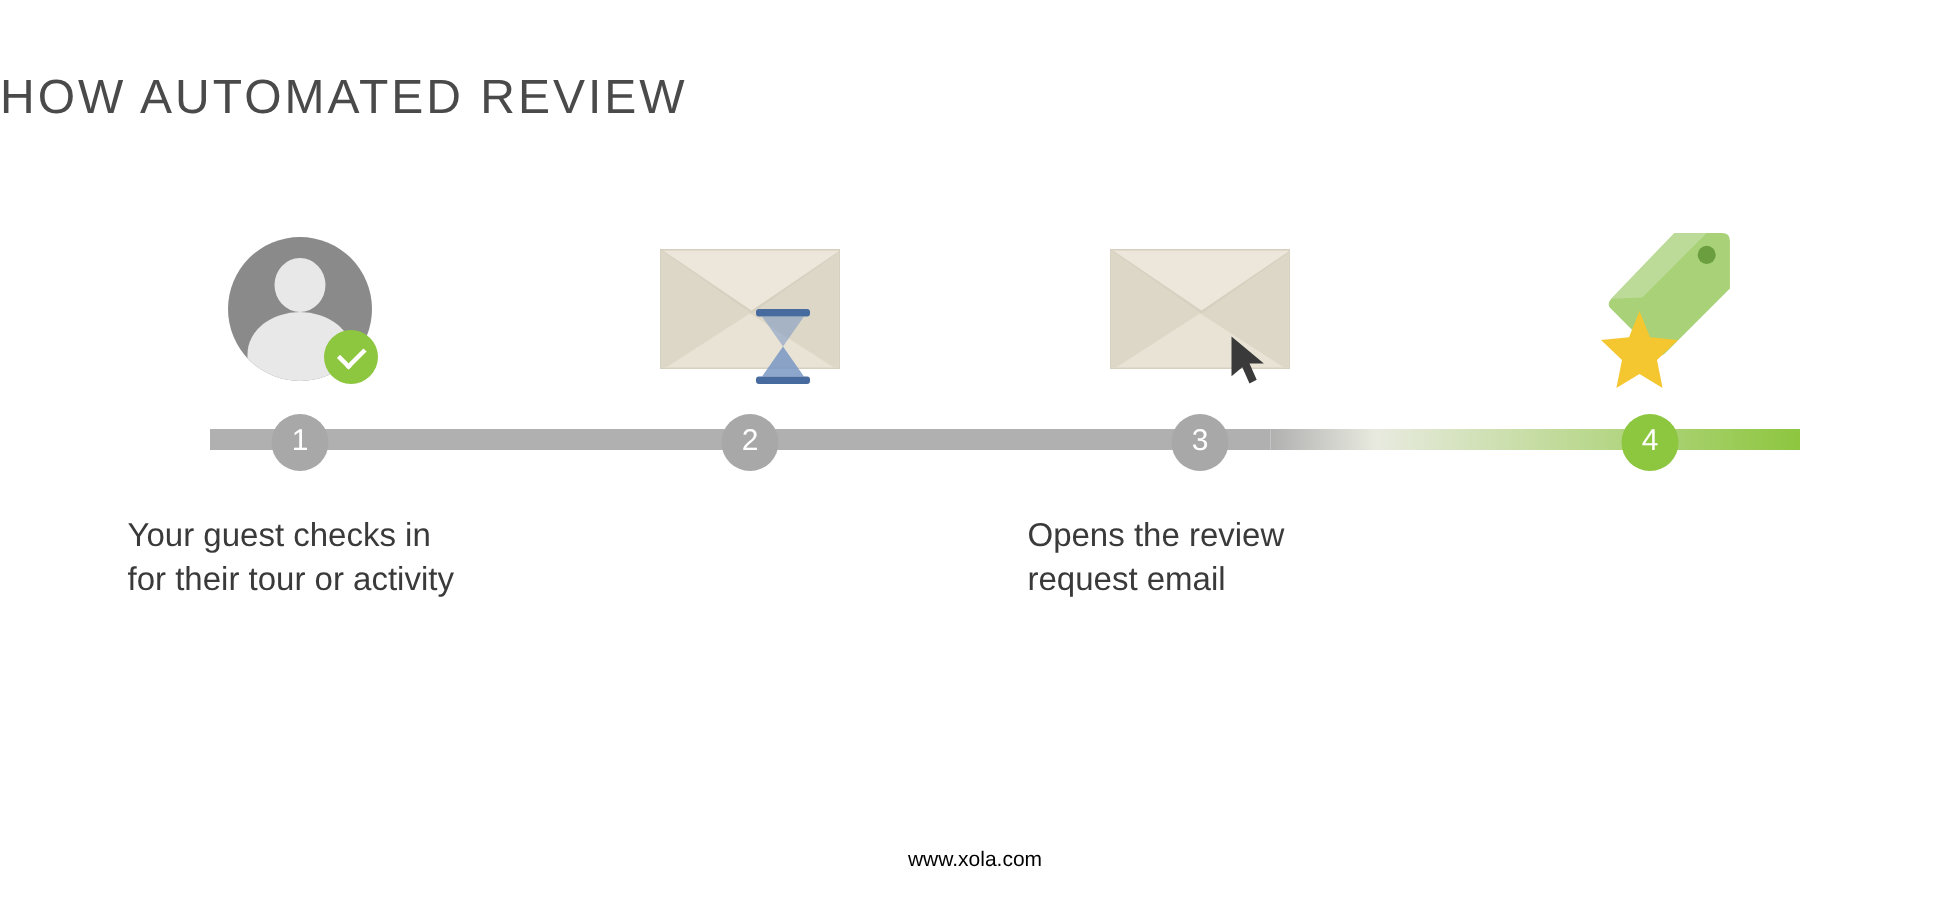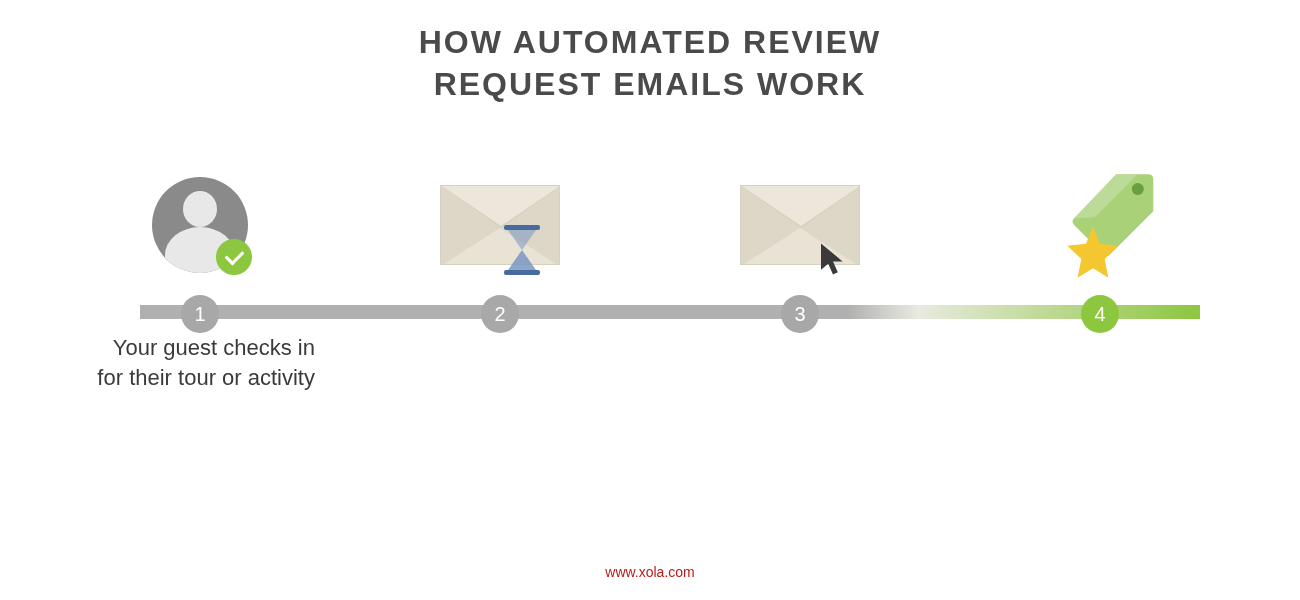--- a/index.html
+++ b/index.html
@@ -4,26 +4,26 @@
 <style>
   * { box-sizing: border-box; margin: 0; padding: 0; }
   body {
     width: 1300px;
     height: 600px;
     font-family: -apple-system, "Helvetica Neue", Arial, sans-serif;
     position: relative;
     background: #fff;
   }
   .title {
-    text-align: center;
+    text-align: left;
     font-size: 32px;
-    font-weight: 700;
+    font-weight: 400;
     letter-spacing: 2px;
     color: #4a4a4a;
-    padding-top: 22px;
+    padding-top: 44px;
     line-height: 1.3;
     text-transform: uppercase;
   }
   .timeline {
     position: relative;
     margin-top: 60px;
     height: 300px;
     padding: 0 70px;
   }
   .track {
@@ -71,34 +71,35 @@
     color: #fff;
     font-size: 20px;
     font-weight: 400;
     margin-top: 10px;
     position: relative;
     z-index: 2;
   }
   .node-gray { background: #a8a8a8; }
   .node-green { background: #8dc63f; }
   .desc {
-    text-align: right;
+    margin-top: 28px;
+    text-align: left;
     font-size: 22px;
     font-weight: 300;
     color: #3a3a3a;
     line-height: 1.35;
     max-width: 230px;
   }
   .footer {
     position: absolute;
     bottom: 20px;
     width: 100%;
     text-align: center;
     font-size: 14px;
-    color: #b91c1c;
+    color: #000000;
     font-weight: 300;
   }
 
   
   .avatar {
     position: relative;
     width: 96px;
     height: 96px;
   }
   .avatar-circle {
@@ -253,21 +254,20 @@
     width: 56px;
     height: 56px;
     fill: #f4c730;
   }
 </style>
 </head>
 <body>
 
 <div class="title">
   <span>HOW AUTOMATED REVIEW</span><br>
-  <span>REQUEST EMAILS WORK</span>
 </div>
 
 <div class="timeline">
   <div class="track">
     <div class="seg seg-gray"></div>
     <div class="seg seg-gray"></div>
     <div class="seg seg-grad"></div>
   </div>
 
   <div class="steps">
@@ -322,20 +322,21 @@
           <div class="cursor">
             <svg viewBox="0 0 24 30">
                 <path fill="#3a3a3a" d="M2 2 L2 24 L8 19 L12 28 L16 26 L12 17 L20 17 Z"></path>
               </svg>
           </div>
         </div>
       </div>
       <div class="node node-gray">
         <span>3</span>
       </div>
+      <div class="desc">Opens the review request email</div>
     </div>
 
     <div class="step">
       <div class="icon-area">
         <div class="tag-wrap">
           <div class="tag">
             <svg viewBox="0 0 100 100">
               <path fill="#a8d178" d="M55 5 L92 5 Q98 5 98 11 L98 48 L48 98 Q44 102 40 98 L6 64 Q2 60 6 56 Z"></path>
               <path fill="#c5e0a5" d="M55 5 L80 5 L30 55 L6 56 Z" opacity="0.7"></path>
               <circle cx="80" cy="22" r="7" fill="#6b9e3e"></circle>

